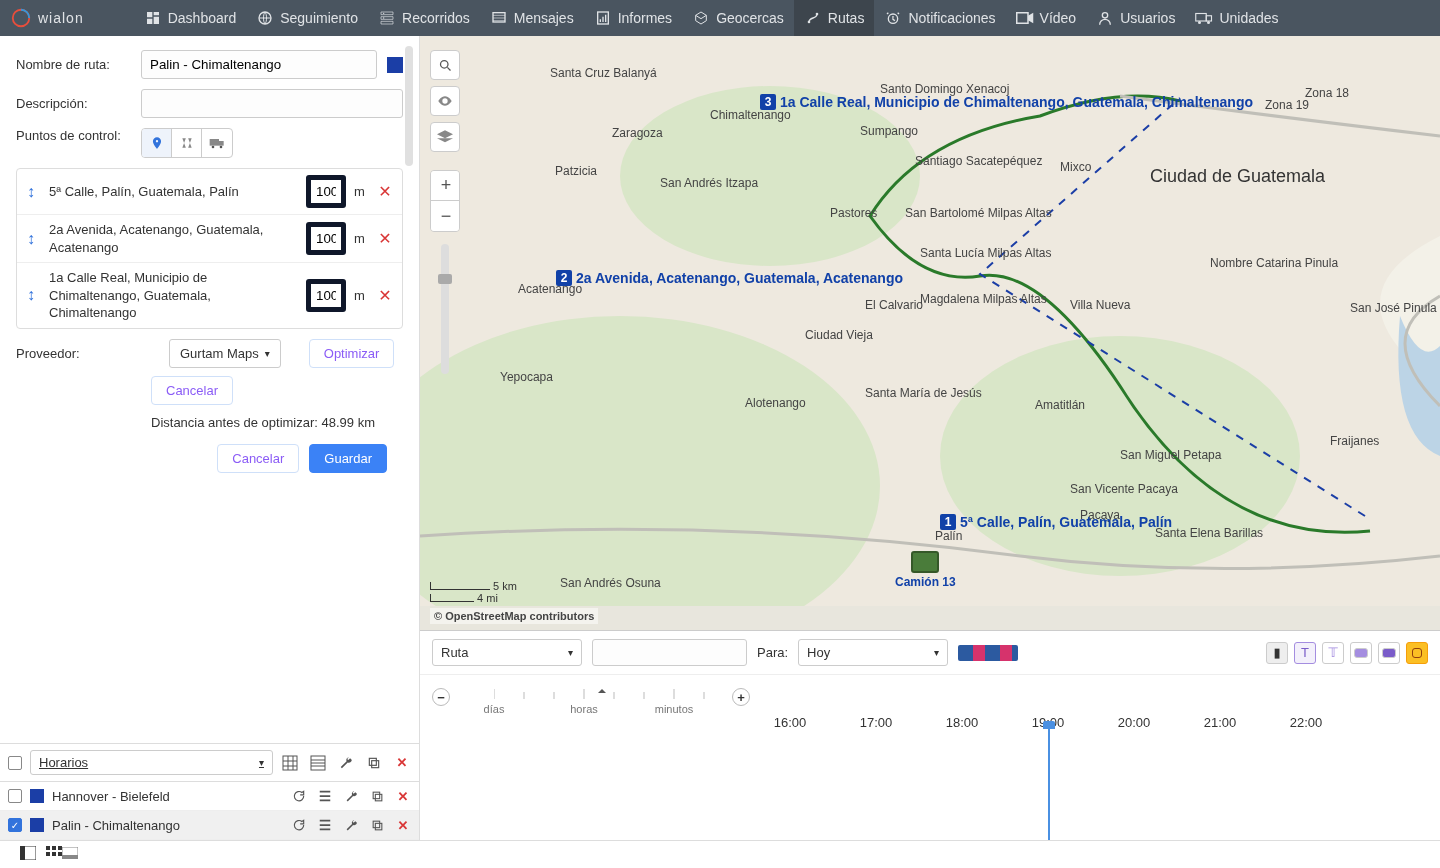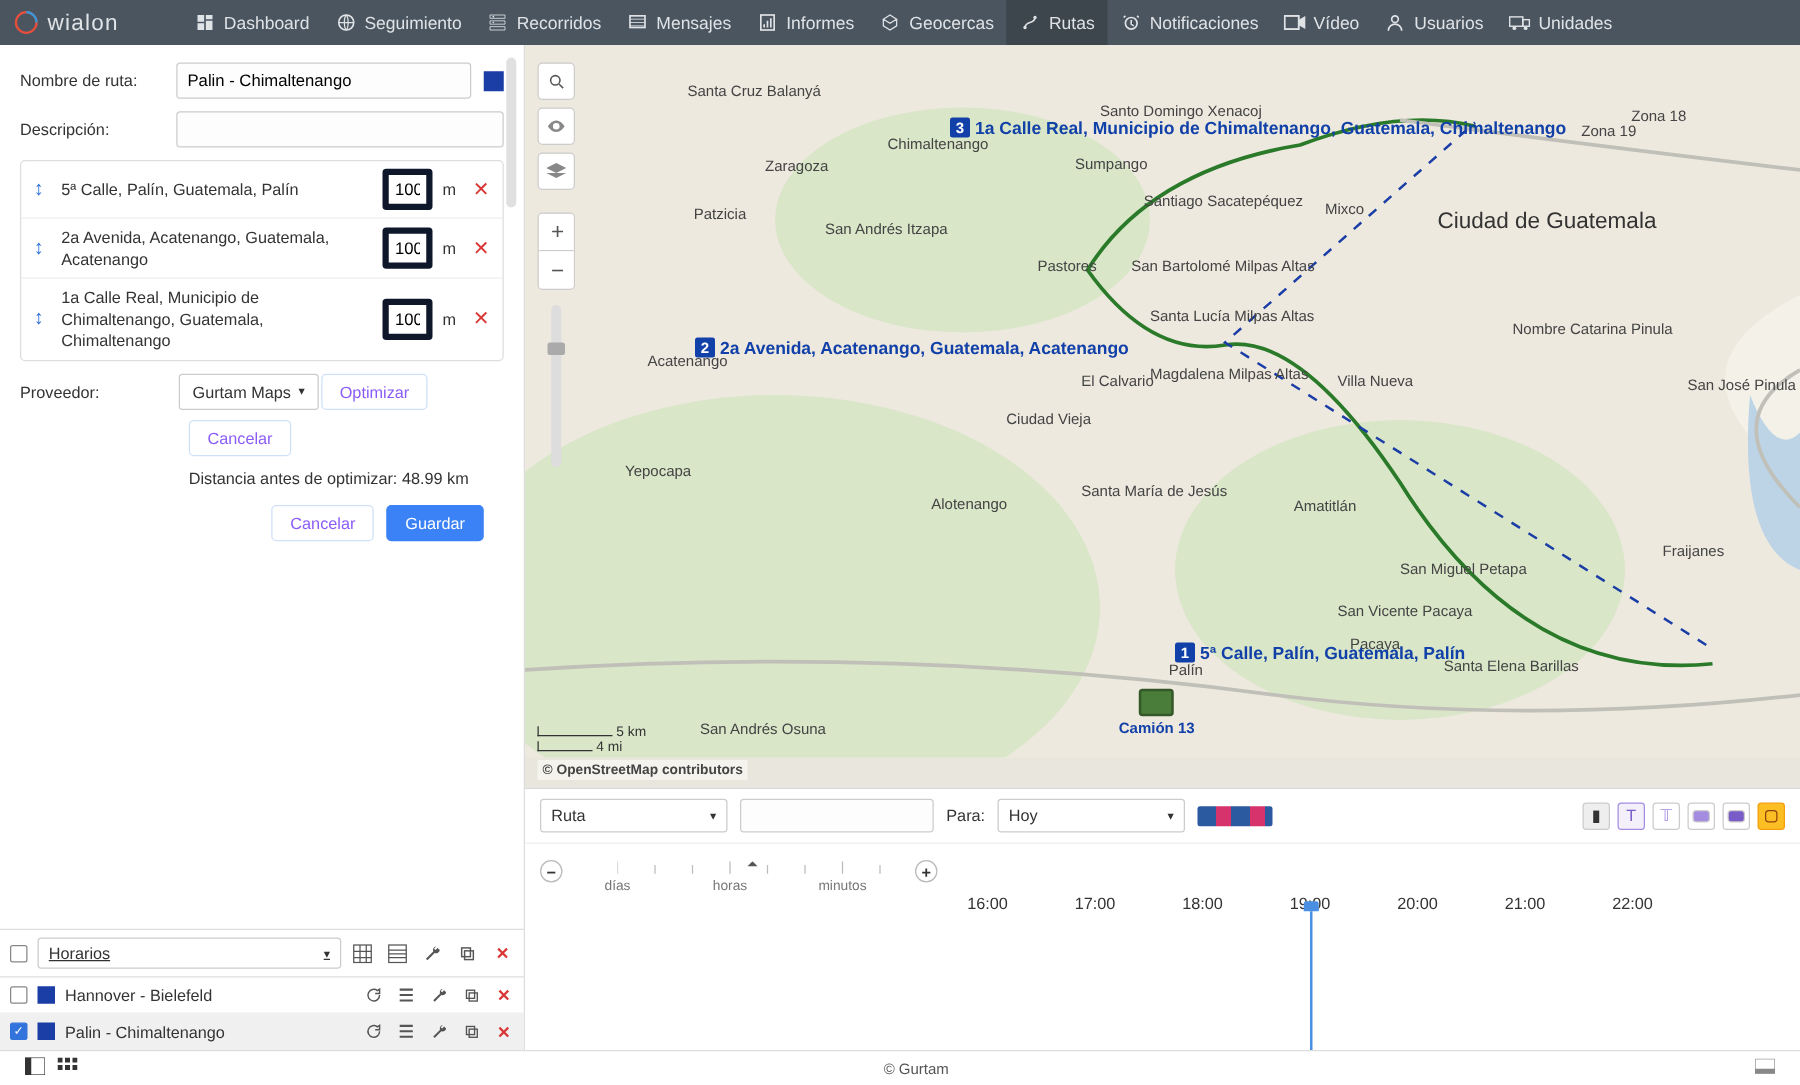--- a/index.html
+++ b/index.html
@@ -1,21 +1,21 @@
 <!DOCTYPE html>
 <html><head>
 <meta charset="utf-8">
 <style>
 * { box-sizing: border-box; margin: 0; padding: 0; }
 body { font-family: -apple-system, BlinkMacSystemFont, "Segoe UI", Arial, sans-serif; font-size: 13px; color: #333; overflow: hidden; }
 .app { display: flex; flex-direction: column; height: 868px; width: 1440px; }
 .topnav { background: #4a5560; height: 36px; display: flex; align-items: center; padding: 0 10px; color: #e0e3e6; font-size: 14px; }
 .logo { display: flex; align-items: center; gap: 6px; margin-right: 50px; }
 .logo-icon { width: 22px; height: 22px; }
-.logo-text { font-size: 18px; letter-spacing: 1px; }
+.logo-text { font-size: 14px; letter-spacing: 1px; }
 .navitems { display: flex; height: 100%; }
 .navitem { display: flex; align-items: center; gap: 6px; padding: 0 10px; cursor: pointer; height: 100%; }
 .navitem.active { background: #3d454d; }
 .navitem-icon { width: 18px; height: 18px; display: inline-flex; align-items: center; justify-content: center; }
 .main { flex: 1; display: flex; overflow: hidden; }
 .sidebar { width: 420px; background: #fff; display: flex; flex-direction: column; border-right: 1px solid #ddd; }
 .form-area { padding: 14px 16px 0 16px; overflow-y: auto; flex: 1; position: relative; }
 .form-row { display: flex; align-items: center; margin-bottom: 10px; }
 .form-row .label { width: 125px; font-size: 13px; }
 .form-row input[type=text] { flex: 1; padding: 6px 8px; border: 1px solid #ccc; border-radius: 3px; background: #fdfdfd; }
@@ -25,21 +25,21 @@
 .cp-tools span:last-child { border-right: none; }
 .cp-tools span.active { background: #eef3fb; color: #3273dc; }
 .cp-list { border: 1px solid #ddd; border-radius: 4px; margin-top: 6px; margin-bottom: 10px; }
 .cp-item { display: flex; align-items: center; padding: 6px 10px; border-bottom: 1px solid #eee; gap: 8px; }
 .cp-item:last-child { border-bottom: none; }
 .cp-drag { color: #3273dc; font-size: 16px; width: 14px; }
 .cp-name { flex: 1; font-size: 13px; line-height: 1.35; }
 .cp-radius { width: 40px; padding: 4px 5px; border: 5px solid #0f172a; border-radius: 3px; text-align: center; }
 .cp-unit { width: 16px; }
 .cp-del { color: #d93636; font-size: 16px; cursor: pointer; width: 14px; text-align: center; }
-.prov-row { display: flex; align-items: center; gap: 2px; margin-bottom: 8px; }
+.prov-row { display: flex; align-items: center; gap: 28px; margin-bottom: 8px; }
 .prov-row .label { width: 125px; }
 .select { display: inline-flex; align-items: center; gap: 6px; padding: 6px 10px; border: 1px solid #ccc; border-radius: 3px; cursor: pointer; background: #fff; }
 .btn { padding: 6px 14px; border: 1px solid #ccc; border-radius: 4px; background: #fff; cursor: pointer; font-size: 13px; }
 .btn.primary { background: #3b82f6; color: #fff; border-color: #3b82f6; }
 .btn.link { color: #8b5cf6; border-color: #cfe0f9; }
 .opt-info { margin-left: 135px; font-size: 13px; line-height: 1.8; margin-top: 6px; }
 .opt-actions { display: flex; gap: 10px; margin-left: 135px; margin-top: 4px; }
 .footer-actions { display: flex; justify-content: flex-end; gap: 10px; padding: 10px 16px 12px 16px; }
 .schedule-bar { display: flex; align-items: center; border-top: 1px solid #ddd; border-bottom: 1px solid #ddd; padding: 6px 8px; gap: 8px; }
 .schedule-select { flex: 1; display: inline-flex; align-items: center; justify-content: space-between; padding: 4px 8px; border: 1px solid #ccc; border-radius: 3px; text-decoration: underline; }
@@ -223,20 +223,43 @@
         <div class="scroll-hint"></div>
         <div class="form-row">
           <span class="label">Nombre de ruta:</span>
           <input type="text" value="Palin - Chimaltenango" style="">
           <span class="color-sw"></span>
         </div>
         <div class="form-row">
           <span class="label">Descripción:</span>
           <input type="text" value="" style="">
         </div>
+        <div class="form-row" style="align-items:flex-start;">
+          <span class="label">Puntos de control:</span>
+          <span class="cp-tools">
+            <span class="active">
+                <svg width="14" height="14" viewBox="0 0 24 24">
+                  <path d="M12 2C8 2 5 5 5 9c0 5 7 13 7 13s7-8 7-13c0-4-3-7-7-7zm0 9a2 2 0 110-4 2 2 0 010 4z" fill="#3273dc"></path>
+                </svg>
+              </span>
+            <span>
+                <svg width="14" height="14" viewBox="0 0 24 24">
+                  <path d="M4 4h6l-3 8 3 8H4l3-8z M14 4h6l-3 8 3 8h-6l3-8z" fill="#888"></path>
+                </svg>
+              </span>
+            <span>
+                <svg width="16" height="12" viewBox="0 0 24 16">
+                  <rect x="1" y="2" width="14" height="10" fill="#888"></rect>
+                  <rect x="15" y="5" width="7" height="7" fill="#888"></rect>
+                  <circle cx="6" cy="14" r="2" fill="#555"></circle>
+                  <circle cx="18" cy="14" r="2" fill="#555"></circle>
+                </svg>
+              </span>
+          </span>
+        </div>
         <div class="cp-list" id="cp-list">
             <div class="cp-item">
               <span class="cp-drag">↕</span>
               <span class="cp-name">5ª Calle, Palín, Guatemala, Palín</span>
               <input class="cp-radius" value="100" style="">
               <span class="cp-unit">m</span>
               <span class="cp-del">✕</span>
             </div>
             <div class="cp-item">
               <span class="cp-drag">↕</span>
@@ -543,19 +566,18 @@
           </svg></span>
       <span><svg width="16" height="14" viewBox="0 0 16 14">
             <rect x="0" y="0" width="4" height="4" fill="#333"></rect>
             <rect x="6" y="0" width="4" height="4" fill="#333"></rect>
             <rect x="12" y="0" width="4" height="4" fill="#333"></rect>
             <rect x="0" y="6" width="4" height="4" fill="#333"></rect>
             <rect x="6" y="6" width="4" height="4" fill="#333"></rect>
             <rect x="12" y="6" width="4" height="4" fill="#333"></rect>
           </svg></span>
     </div>
-    <div class="center">© Gurtam</div>
     <span><svg width="16" height="12" viewBox="0 0 16 12">
           <rect x="0" y="0" width="16" height="12" fill="none" stroke="#888"></rect>
           <rect x="0" y="8" width="16" height="4" fill="#888"></rect>
         </svg></span>
   </div>
 </div>
 
 </body></html>

